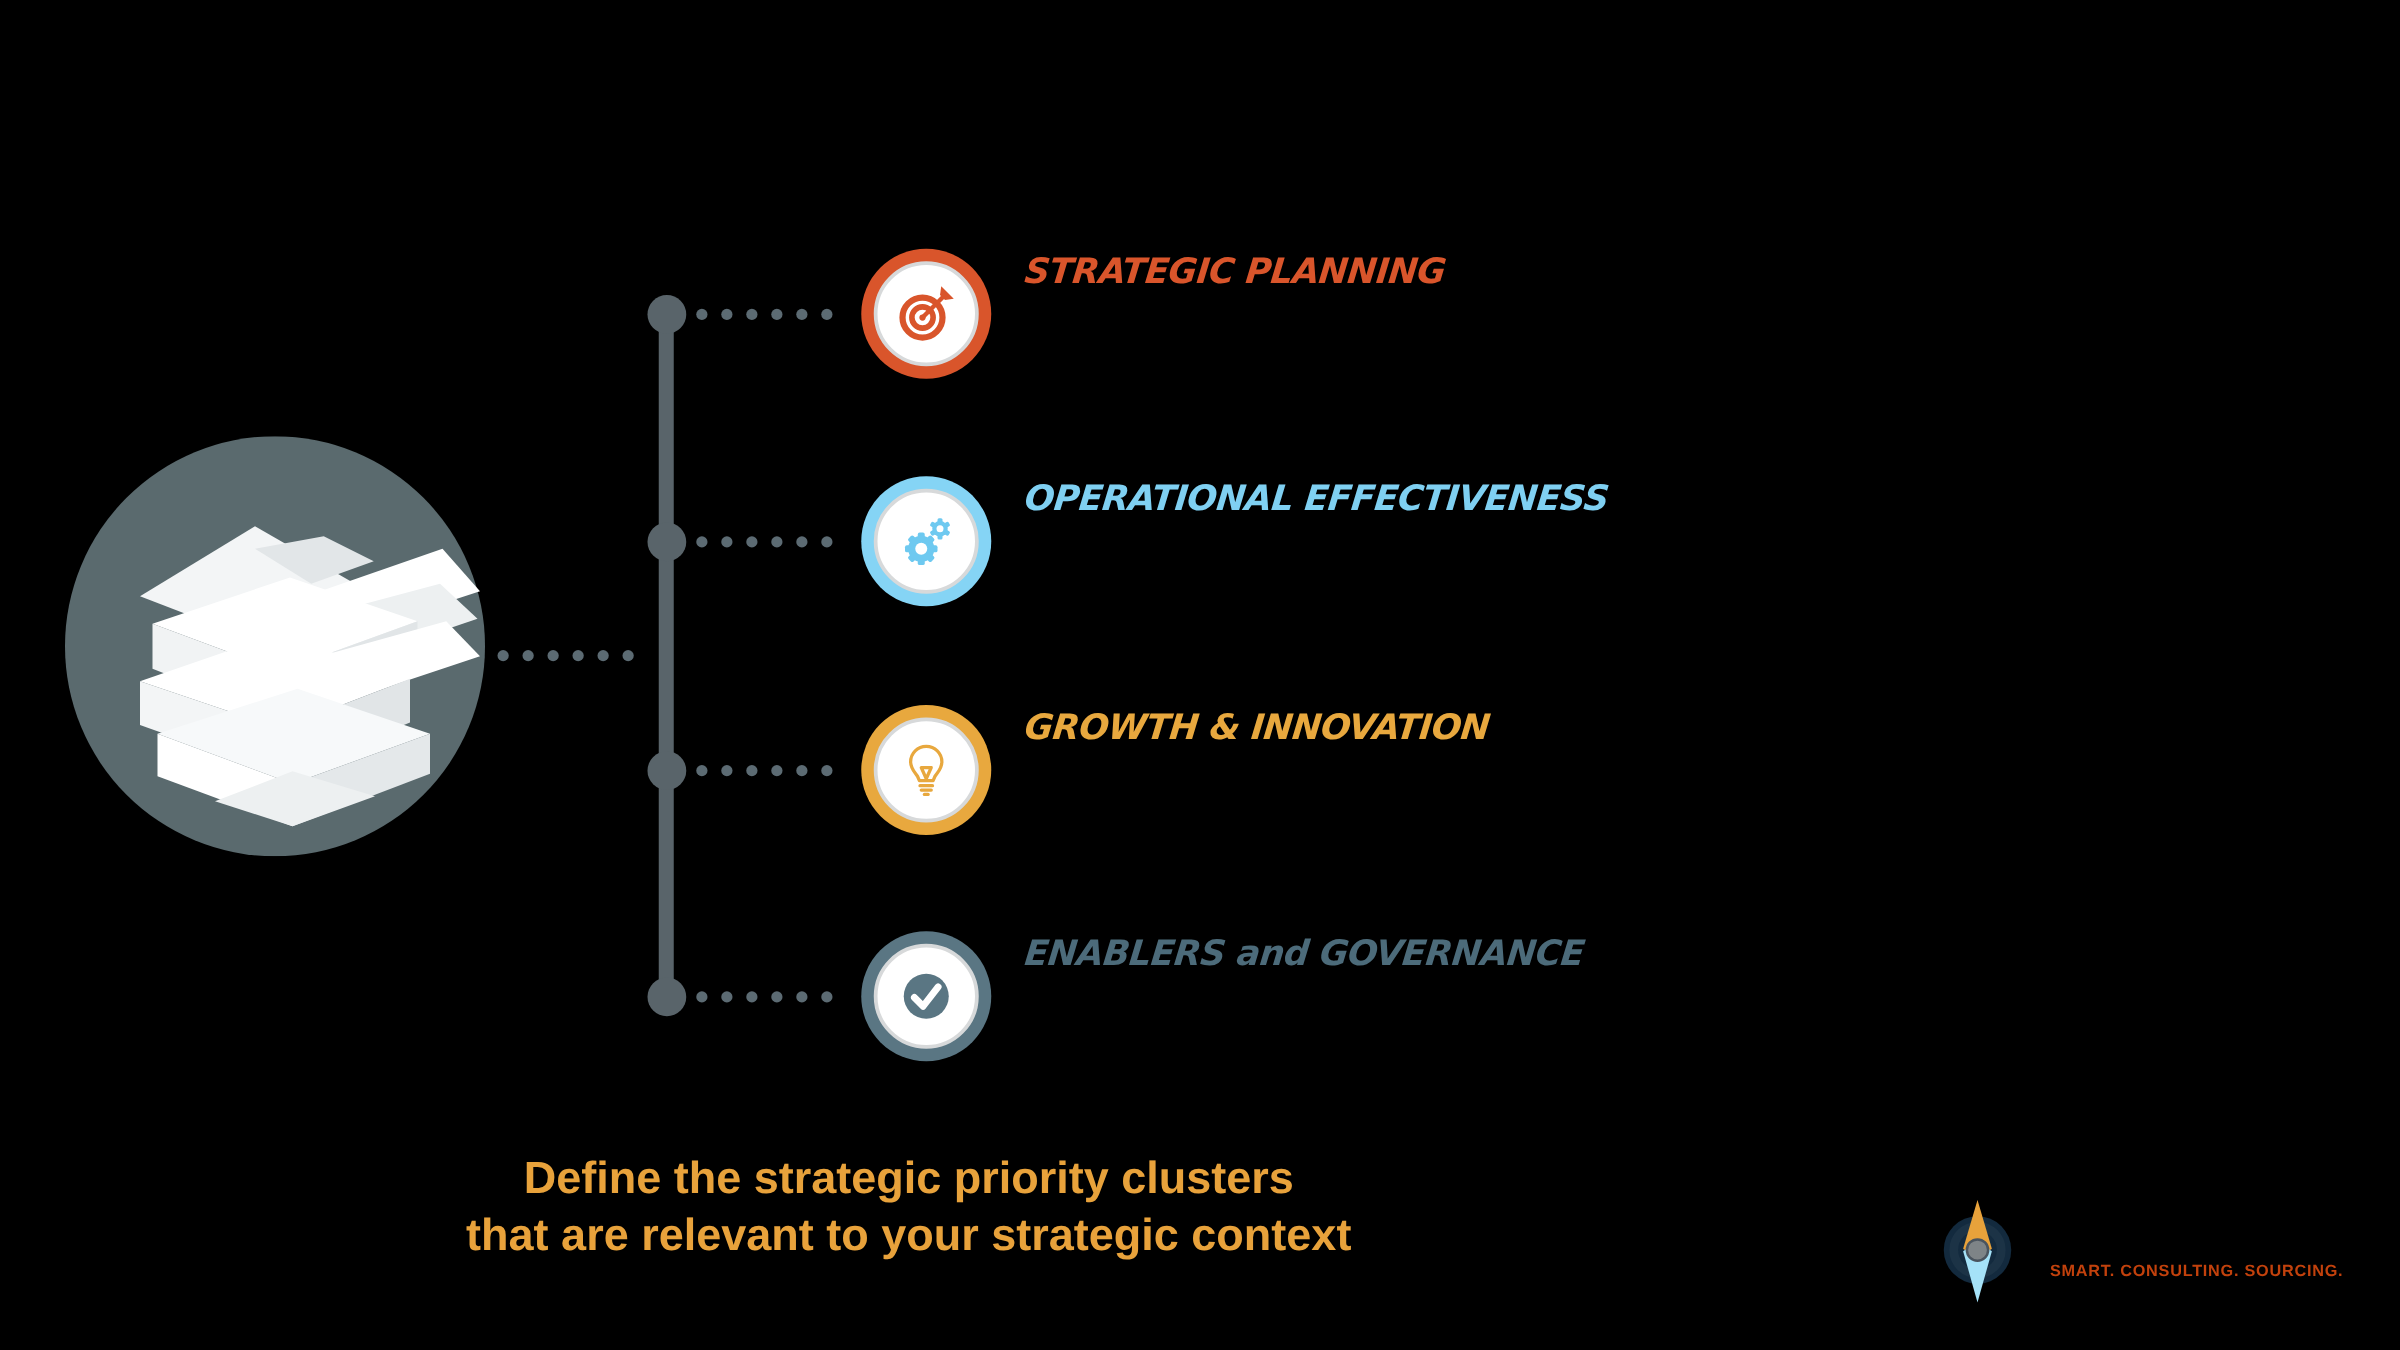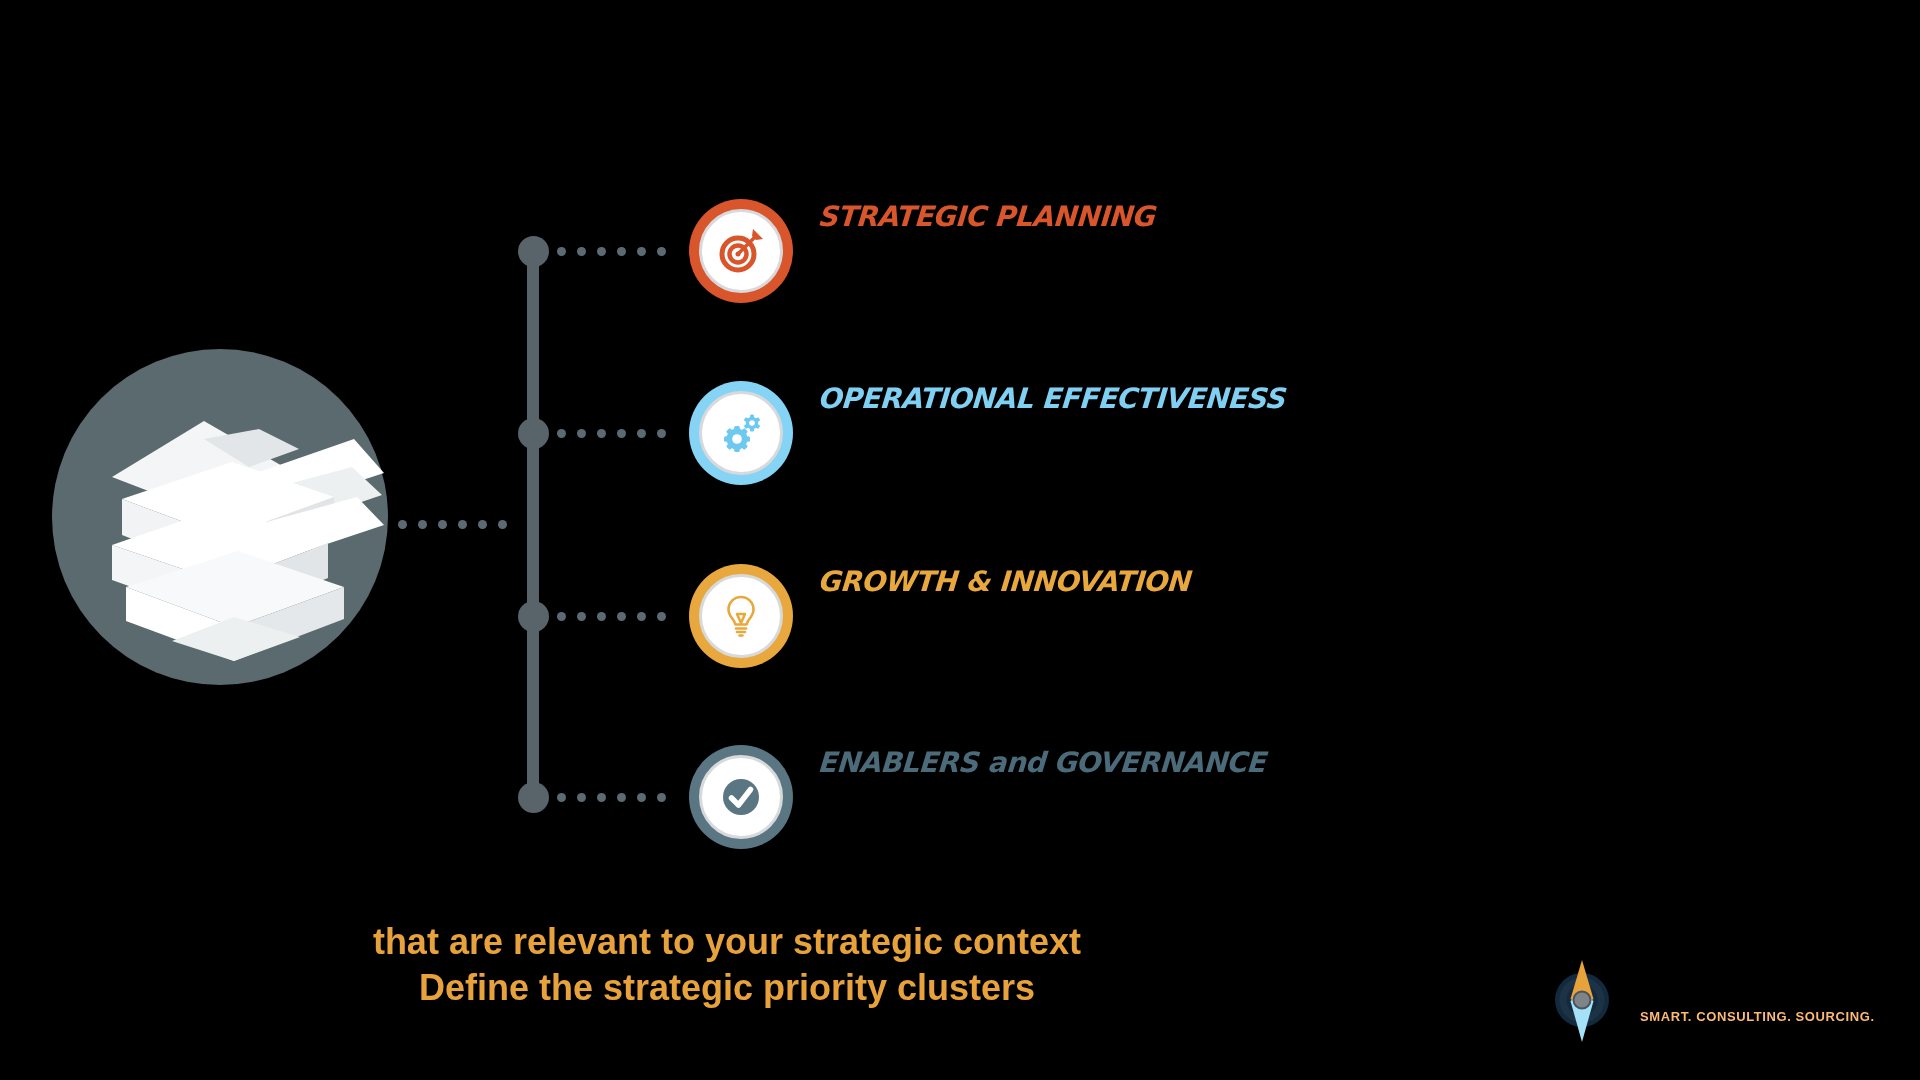--- a/index.html
+++ b/index.html
@@ -181,26 +181,26 @@
         <svg width="48" height="48" viewBox="0 0 48 48">
           <circle cx="24" cy="24" r="18" fill="#5A7683"></circle>
           <polyline points="14.5,25 21.5,32 33.5,16.5" fill="none" stroke="#FFFFFF" stroke-width="5.5" stroke-linecap="round" stroke-linejoin="round"></polyline>
         </svg>
       </div>
     </div>
     <div class="row-label" style="color: rgb(76, 107, 122);">ENABLERS and GOVERNANCE</div>
   </div>
 
   <div class="caption" style="color: rgb(232, 162, 59);">
+    <div>Define the strategic priority clusters</div>
     <div>that are relevant to your strategic context</div>
-    <div>Define the strategic priority clusters</div>
   </div>
 
   <svg class="logo-compass" viewBox="0 0 66 90">
     <circle cx="33" cy="44" r="27" fill="#132A3E"></circle>
     <circle cx="33" cy="44" r="19" fill="none" stroke="#1C3346" stroke-width="7"></circle>
     <polygon points="33,4 44.5,43 33,51 21.5,43" fill="#E8A23B"></polygon>
     <polygon points="33,37 44.5,45 33,86 21.5,45" fill="#A5E2F8"></polygon>
     <circle cx="33" cy="44" r="8.5" fill="#7E8487" stroke="#4A545E" stroke-width="2"></circle>
   </svg>
-  <div class="logo-tagline" style="color: #fdba74;">SMART. CONSULTING. SOURCING.</div>
+  <div class="logo-tagline" style="color: #c2410c;">SMART. CONSULTING. SOURCING.</div>
 
 </div>
 
 </body></html>

